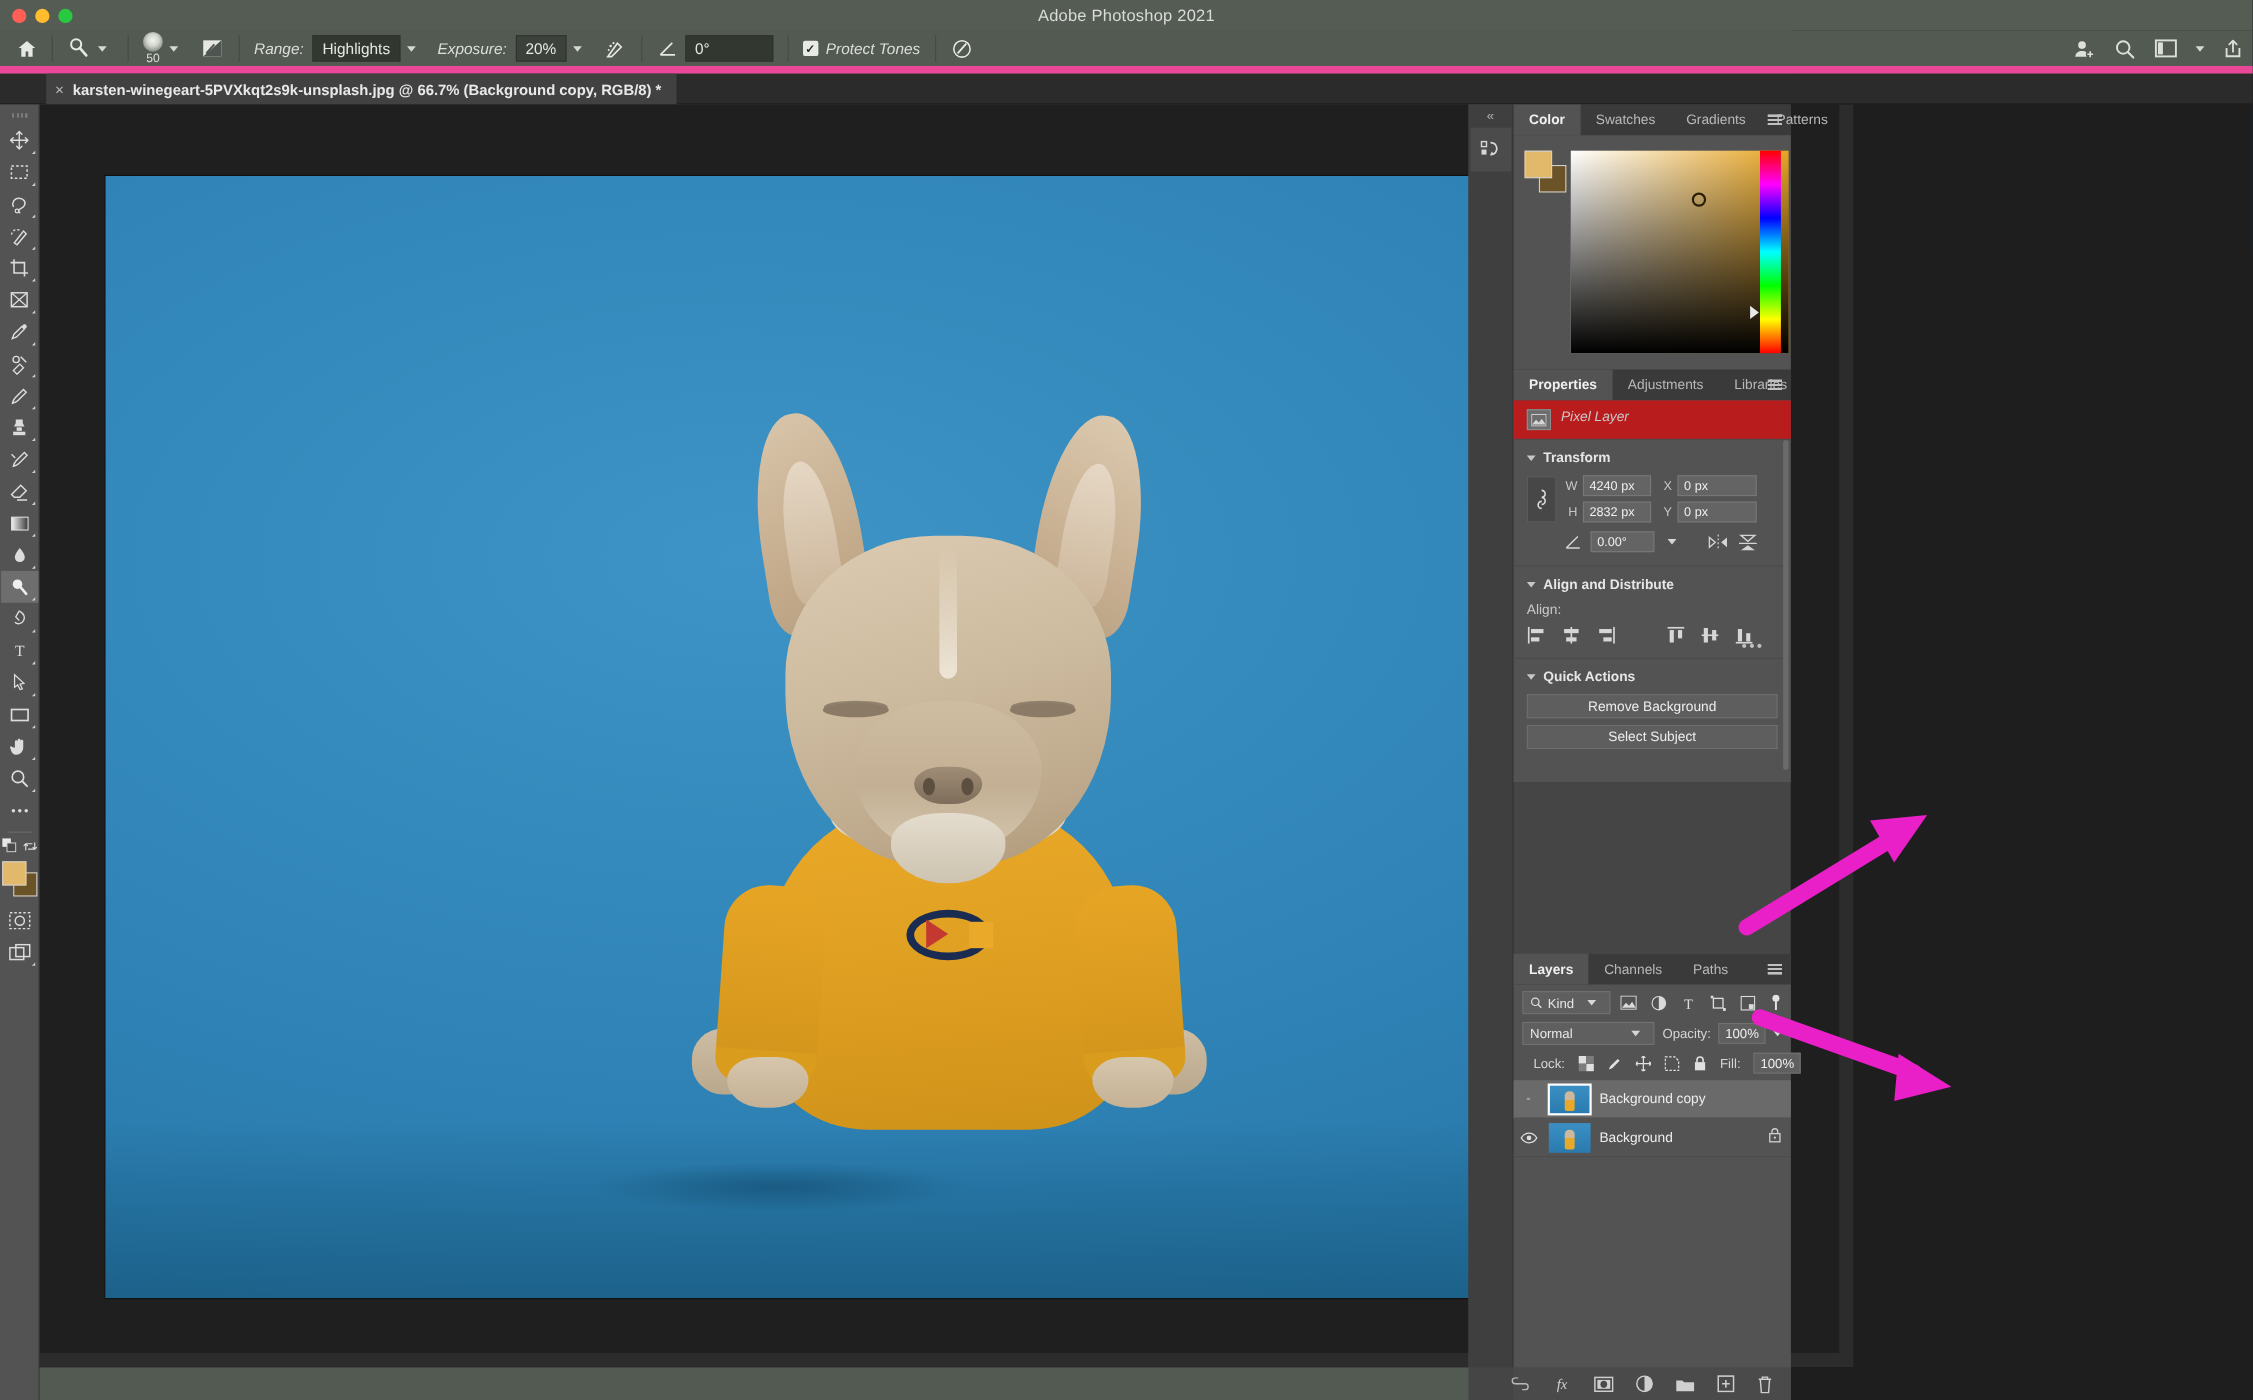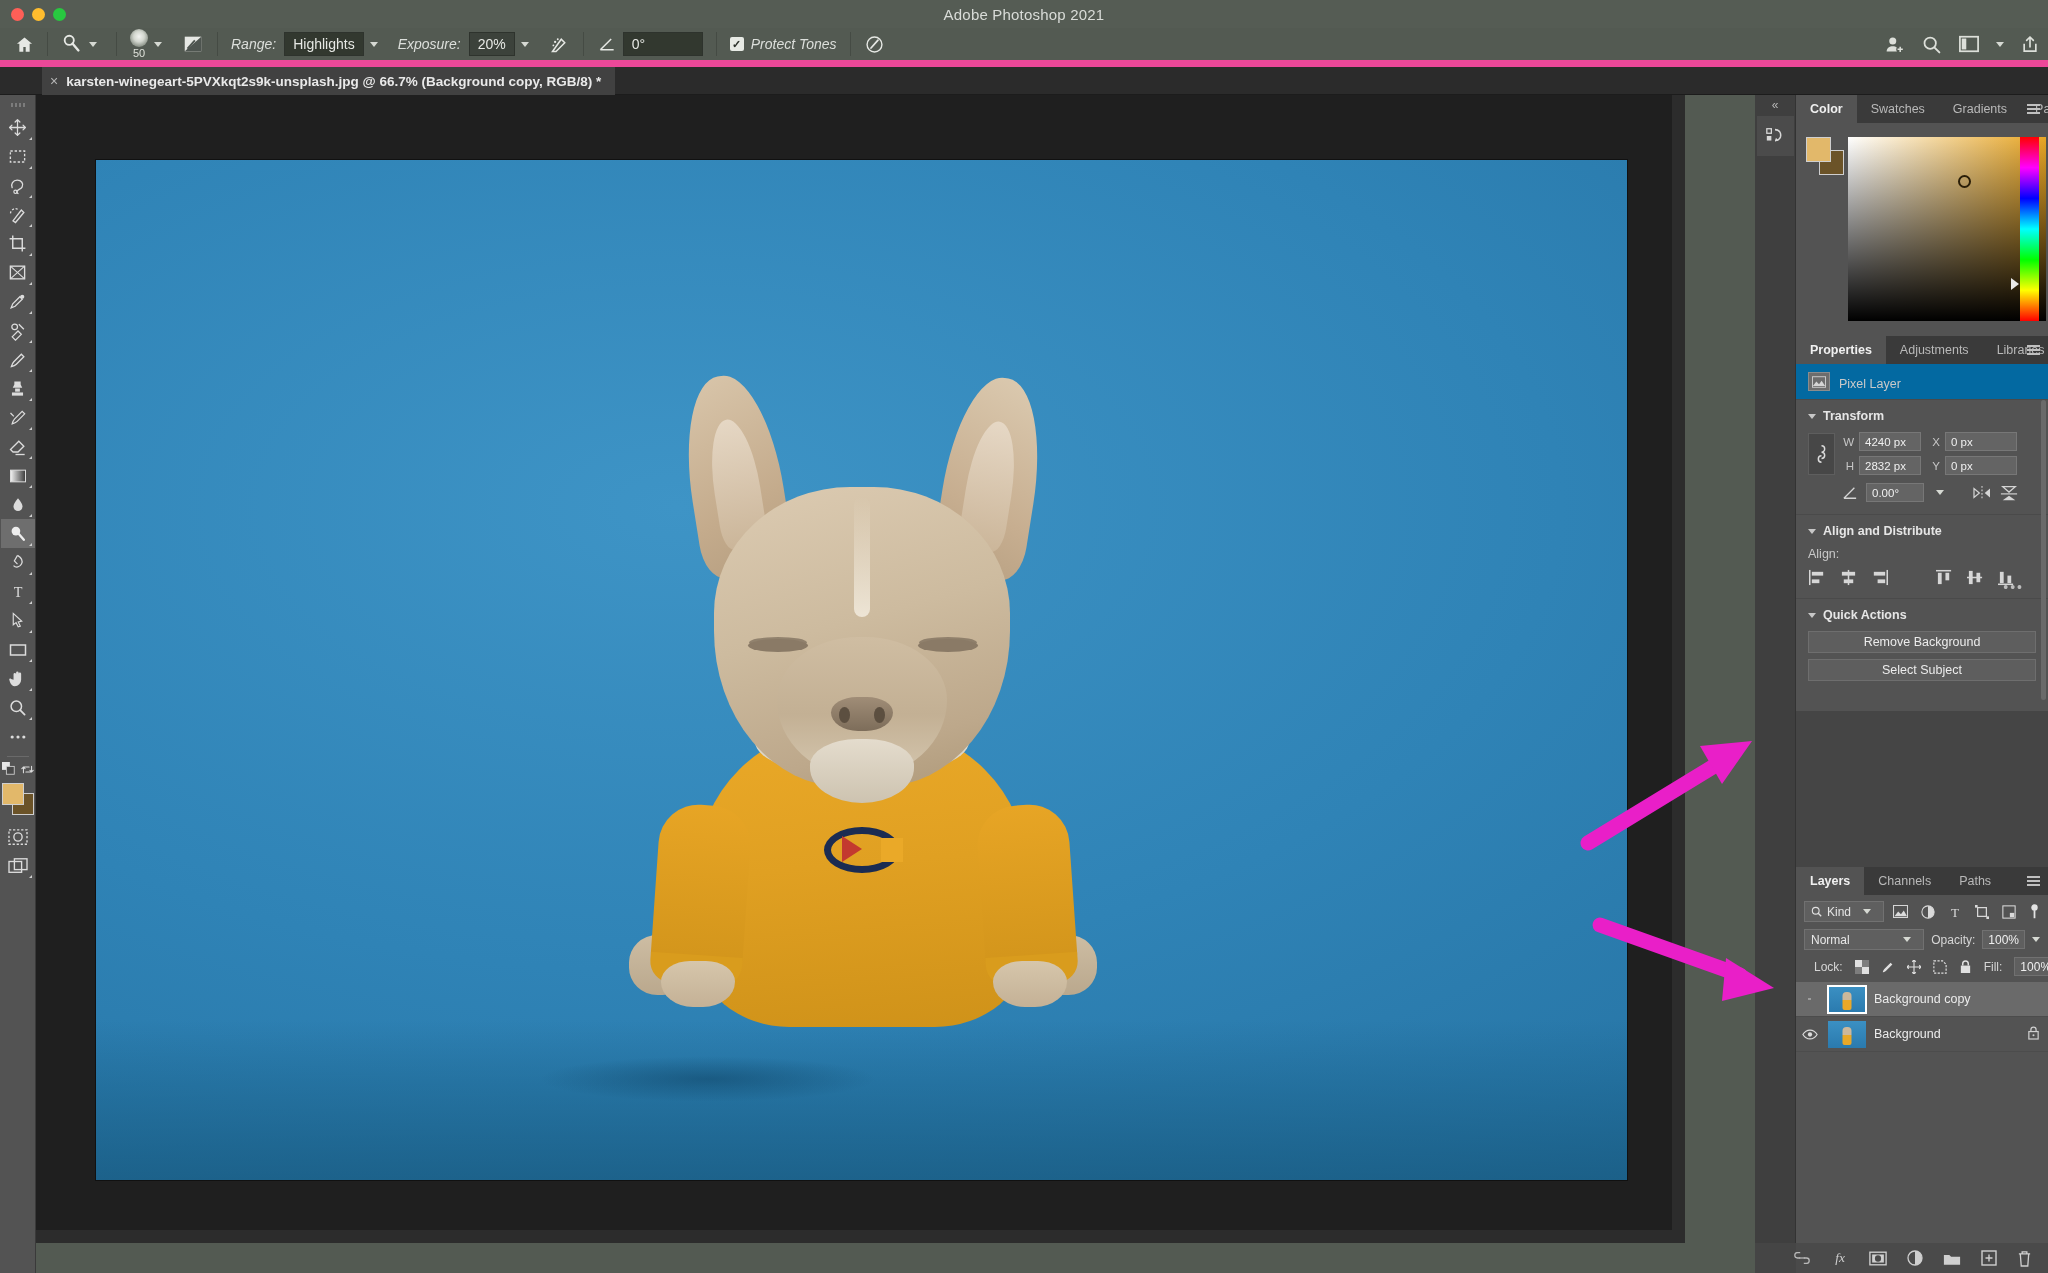--- a/index.html
+++ b/index.html
@@ -3,21 +3,21 @@
 <meta charset="utf-8">
 <style>
   * { box-sizing: border-box; margin: 0; padding: 0; }
   html, body {
     width: 2048px; height: 1273px;
     background: #1e1e1e;
     font-family: "Liberation Sans", sans-serif;
     overflow: hidden;
     -webkit-font-smoothing: antialiased;
   }
-  .app { position: relative; width: 2048px; height: 1273px; background: #535a52; }
+  .app { position: relative; width: 1628px; height: 1273px; background: #535a52; }
 
   
   .titlebar {
     position: absolute; left: 0; top: 0; width: 2048px; height: 28px;
     background: #555c54; display: flex; align-items: center;
   }
   .traffic { display: flex; gap: 8px; padding-left: 11px; }
   .dot { width: 13px; height: 13px; border-radius: 50%; }
   .dot.red { background: #ff5f57; }
   .dot.yellow { background: #ffbd2e; }
@@ -228,21 +228,21 @@
   .cp-marker { position: absolute; left: 110px; top: 38px; width: 13px; height: 13px;
     border: 2px solid #2a1e08; border-radius: 50%; z-index: 3; }
   .cp-hue { position: absolute; right: 9px; top: 14px; width: 19px; height: 184px;
     background: linear-gradient(to bottom,#ff0000,#ff00ff,#0000ff,#00ffff,#00ff00,#ffff00,#ff0000); }
   .cp-hue-h { position: absolute; right: 29px; top: 155px; width: 0; height: 0;
     border-top: 6px solid transparent; border-bottom: 6px solid transparent;
     border-left: 8px solid #e9e9e9; }
 
   
   .proppanel { background: #535353; }
-  .prop-row-head { display: flex; align-items: flex-end; gap: 9px; padding: 8px 12px; background: #0369a1; }
+  .prop-row-head { display: flex; align-items: flex-start; gap: 9px; padding: 8px 12px; background: #b91c1c; font-style: italic; }
   .prop-thumb { width: 22px; height: 19px; background: #6d6d6d; border: 1px solid #8c8c8c;
     display: flex; align-items: center; justify-content: center; }
   .prop-label { font-size: 12.5px; color: #c9c9c9; }
   .sect { border-top: 1px solid #4a4a4a; padding: 9px 12px 12px; position: relative; }
   .sect-title { display: flex; align-items: center; gap: 7px; font-size: 12.5px;
     color: #e6e6e6; font-weight: bold; margin-bottom: 9px; }
   .tri { width: 0; height: 0; border-left: 4.5px solid transparent;
     border-right: 4.5px solid transparent; border-top: 5.5px solid #c7c7c7; }
   .tf-grid { display: flex; align-items: center; gap: 8px; }
   .link-btn { width: 27px; height: 42px; background: #474747; border: 1px solid #5e5e5e;

